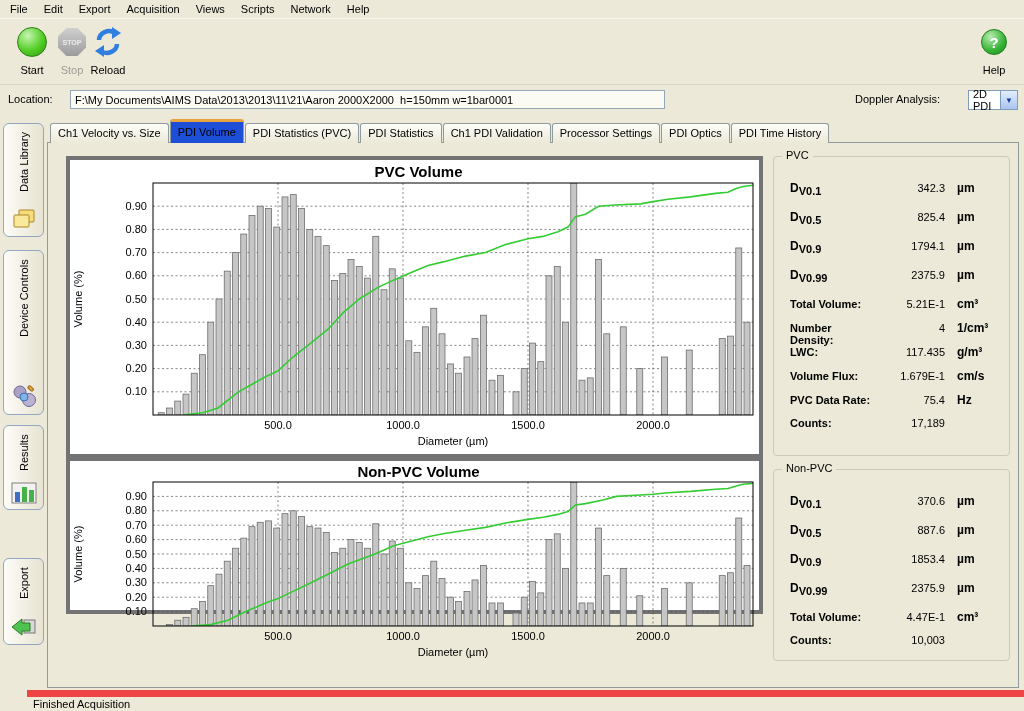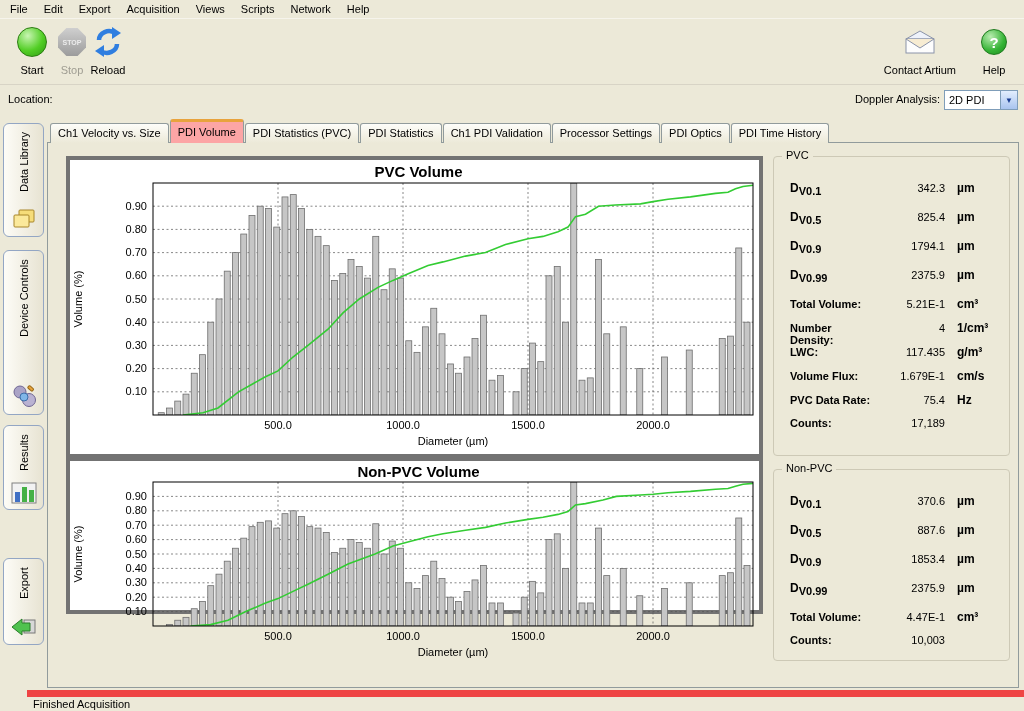--- a/index.html
+++ b/index.html
@@ -44,21 +44,21 @@
   
   .locrow { position:absolute; top:87px; left:0; right:0; height:26px; }
   .loc-label { position:absolute; left:8px; top:6px; }
   .loc-input {
     position:absolute; left:70px; top:3px; width:595px; height:19px;
     border:1px solid #94a6b8; background:#fbfaf3;
     font-family:"Liberation Sans", sans-serif; font-size:11px; padding:0 4px;
   }
   .dop-label { position:absolute; right:84px; top:6px; }
   .dop-select {
-    position:absolute; right:6px; top:3px; width:74px; height:20px;
+    position:absolute; right:6px; top:3px; width:50px; height:20px;
     border:1px solid #7f9db9; background:#fff; display:flex; align-items:center; cursor:default;
   }
   .dop-select .dop-value { flex:1; padding-left:4px; }
   .dop-arrow {
     width:17px; height:100%;
     background:linear-gradient(#e3eefe,#a9c4ef);
     border-left:1px solid #7f9db9;
     display:flex; align-items:center; justify-content:center;
     color:#1c3f94; font-size:8px;
   }
@@ -79,21 +79,21 @@
   .side-btn .sicon { position:absolute; bottom:5px; left:0; right:0; display:flex; justify-content:center; }
   
   .tabstrip { position:absolute; top:119px; left:50px; display:flex; align-items:flex-end; z-index:3; }
   .tab {
     border:1px solid #919b9c; border-bottom:none;
     border-radius:3px 3px 0 0;
     background:linear-gradient(#fdfdf9,#ece9d8);
     padding:3px 7px 3px 7px; margin-right:1px; height:20px; cursor:default; white-space:nowrap;
   }
   .tab.selected {
-    background:#fca5a5; height:24px; padding-top:4px;
+    background:#1d4ed8; height:24px; padding-top:4px;
     border-top:3px solid #e8a33d; position:relative; z-index:4;
   }
   
   .content {
     position:absolute; left:47px; top:142px; width:972px; height:546px;
     border:1px solid #919b9c; background:#ece9d8;
   }
   .chartbox {
     position:absolute; left:18px; background:#fff; border:4px solid #737373;
   }
@@ -155,39 +155,30 @@
         <path d="M25 18 A10 9 0 0 1 9 25" stroke="#2f7ee0" stroke-width="4.5" fill="none"></path>
         <polygon points="12,19 3,25 12,31" fill="#2f7ee0"></polygon>
       </svg>
     </div>
     <div class="tlabel">Reload</div>
   </div>
 
   <div class="tb-right">
     <div class="tbtn">
       <div class="ticon">
-        <svg width="34" height="26" viewBox="0 0 34 26">
-          <polygon points="3,10 17,2 31,10" fill="#eef2fa" stroke="#8a93a8"></polygon>
-          <rect x="3" y="10" width="28" height="14" fill="#fdfdfd" stroke="#8a93a8"></rect>
-          <polyline points="3,10 17,19 31,10" fill="#f7ecd2" stroke="#8a93a8"></polyline>
-        </svg>
-      </div>
-      <div class="tlabel">Contact Artium</div>
-    </div>
-    <div class="tbtn">
-      <div class="ticon">
         <div style="width:26px;height:26px;border-radius:50%;background:radial-gradient(circle at 35% 28%,#b9ecb0,#35b335 60%,#1d8a1d);border:1px solid #1c7a1c;display:flex;align-items:center;justify-content:center;color:#fff;font-weight:bold;font-size:15px;">?</div>
       </div>
       <div class="tlabel">Help</div>
     </div>
   </div>
 </div>
 
 <div class="locrow">
   <span class="loc-label">Location:</span>
+  <input class="loc-input" value="F:\My Documents\AIMS Data\2013\2013\11\21\Aaron 2000X2000  h=150mm w=1bar0001" style="">
   <span class="dop-label">Doppler Analysis:</span>
   <div class="dop-select">
     <span class="dop-value">2D PDI</span>
     <span class="dop-arrow">▼</span>
   </div>
 </div>
 
 <div id="sidebar">
     <div class="side-btn" style="top: 123px; height: 114px;">
       <div class="vtext">Data Library</div>

